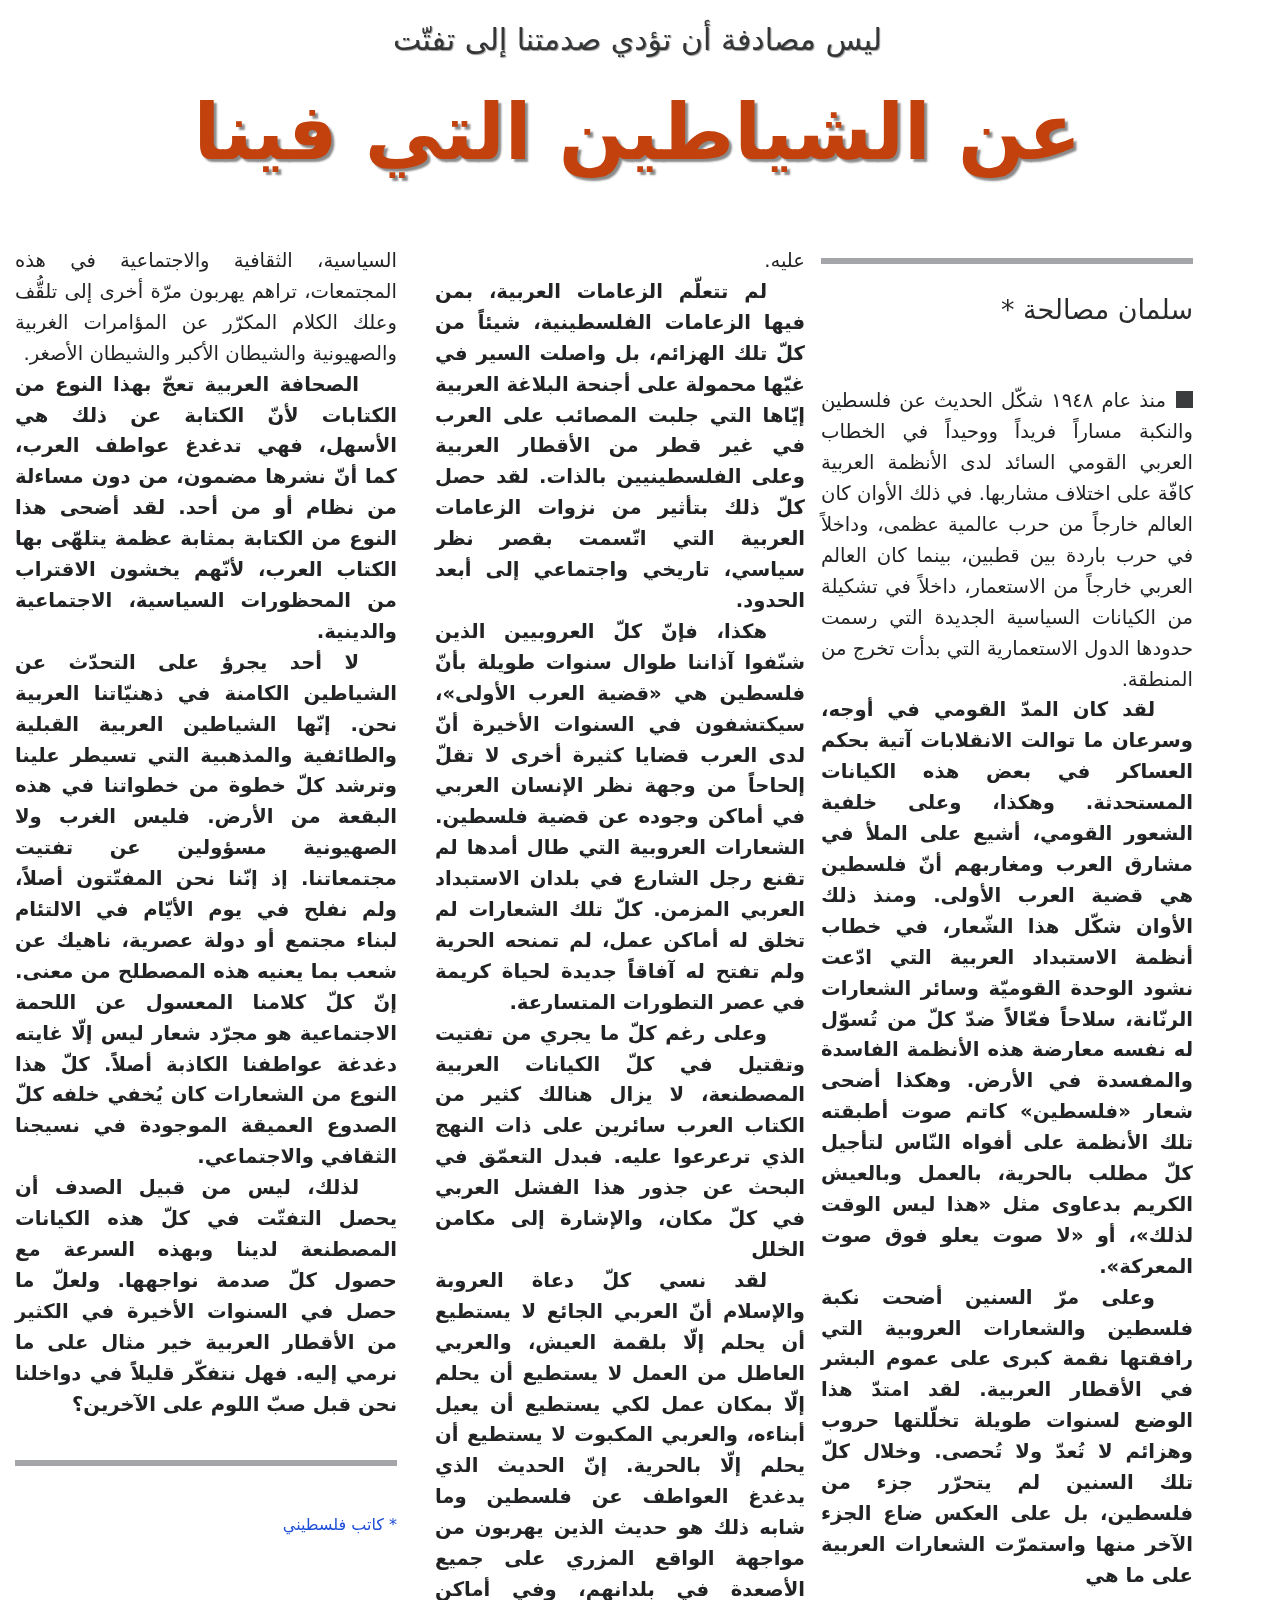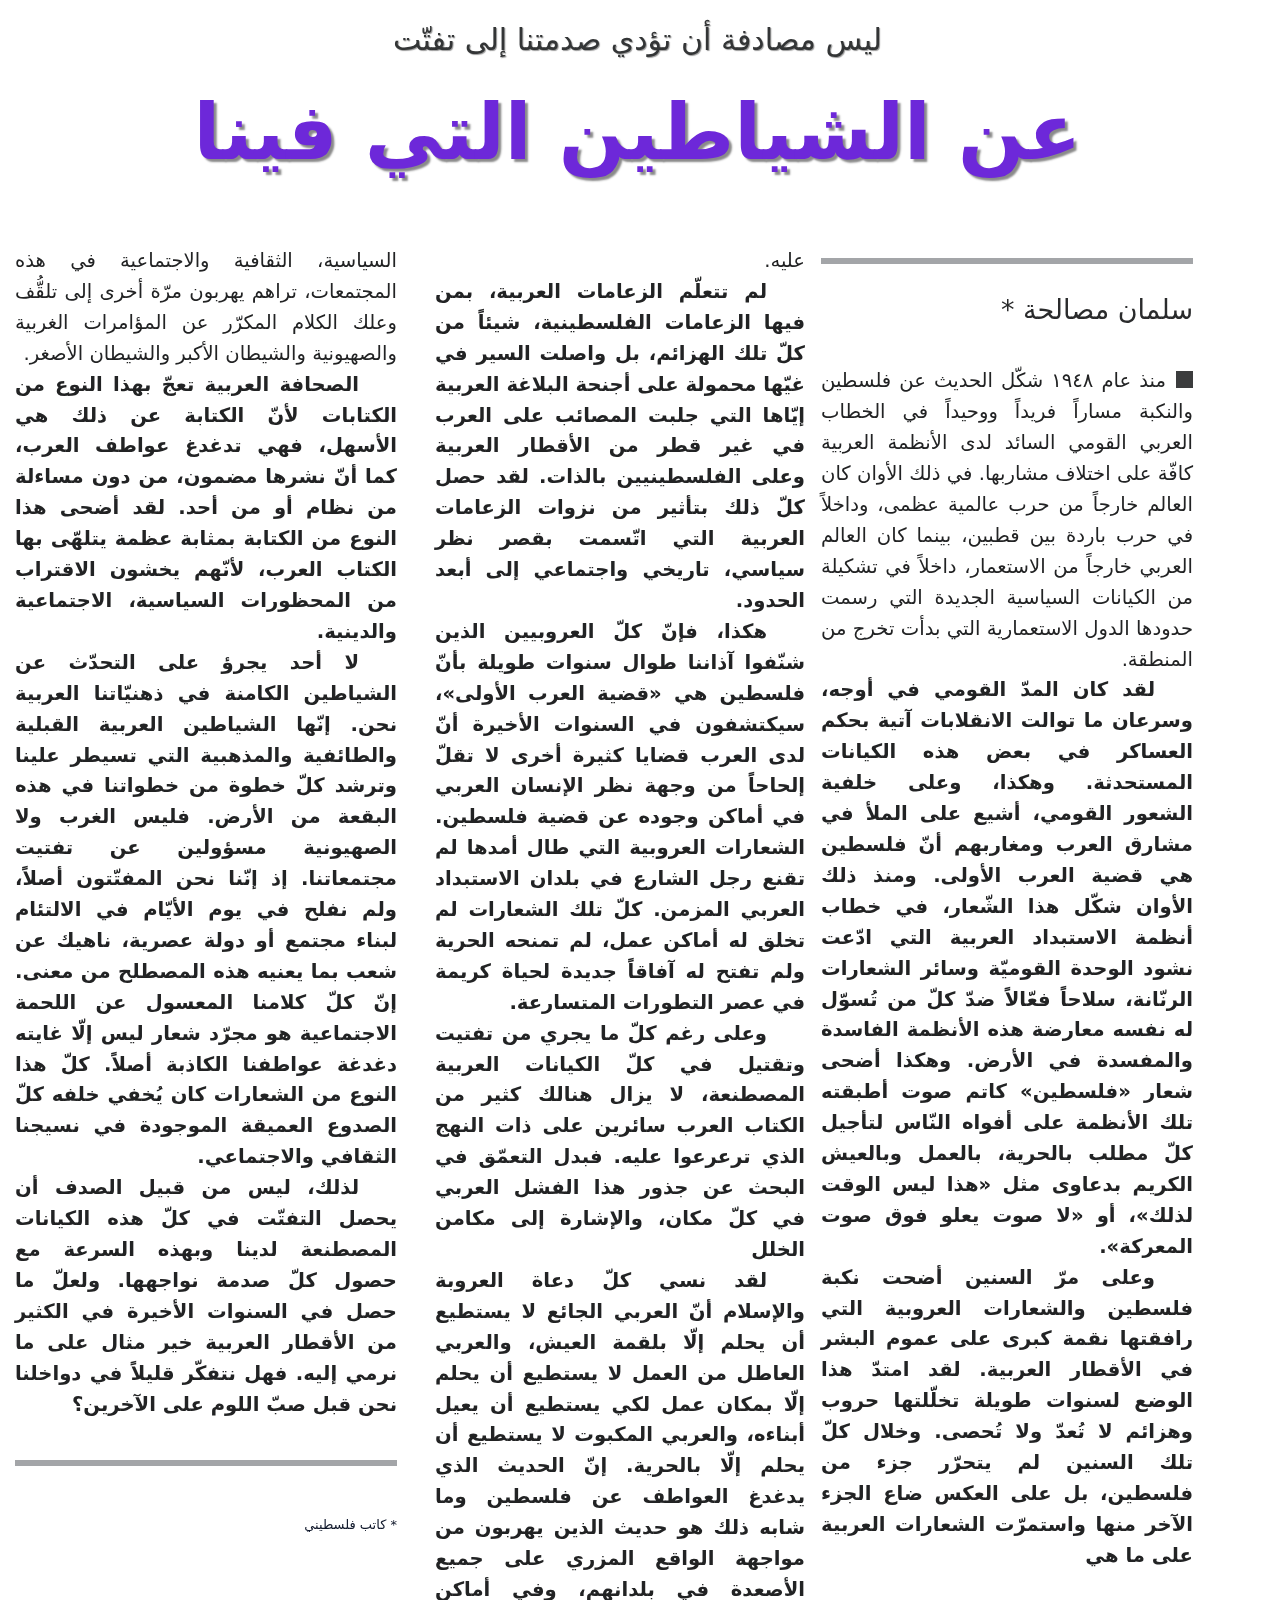--- a/index.html
+++ b/index.html
@@ -28,21 +28,21 @@
     letter-spacing: -0.5px;
   }
   .headline {
     position: absolute;
     top: 86px;
     left: 0;
     width: 1275px;
     text-align: center;
     font-size: 78px;
     font-weight: bold;
-    color: #6d28d9;
+    color: #c2410c;
     text-shadow: 3px 3px 2px #8a8a8a;
     line-height: 1.2;
     letter-spacing: -1px;
   }
   .col {
     position: absolute;
     top: 246px;
     direction: rtl;
     text-align: justify;
     text-align-last: right;
@@ -74,39 +74,39 @@
   }
   .rule {
     height: 6px;
     background: #a3a5a8;
     width: 100%;
   }
   .byline {
     text-align: left;
     font-size: 27px;
     margin-top: 30px;
-    margin-bottom: 40px;
+    margin-bottom: 60px;
     color: #2a2b2c;
     line-height: 1.2;
   }
   .bullet-square {
     display: inline-block;
     width: 17px;
     height: 17px;
     background: #3b3c3d;
     margin-left: 10px;
     vertical-align: -1px;
   }
   .bottom-rule {
     margin-top: 40px;
   }
   .footnote {
     margin-top: 44px;
-    font-size: 13px;
-    color: #0f172a;
+    font-size: 16px;
+    color: #1d4ed8;
     text-align: right;
     padding-right: 0;
     text-align-last: right;
   }
 </style>
 </head>
 <body>
 
 <div class="kicker">ليس مصادفة أن تؤدي صدمتنا إلى تفتّت</div>
 <div class="headline">عن الشياطين التي فينا</div>

